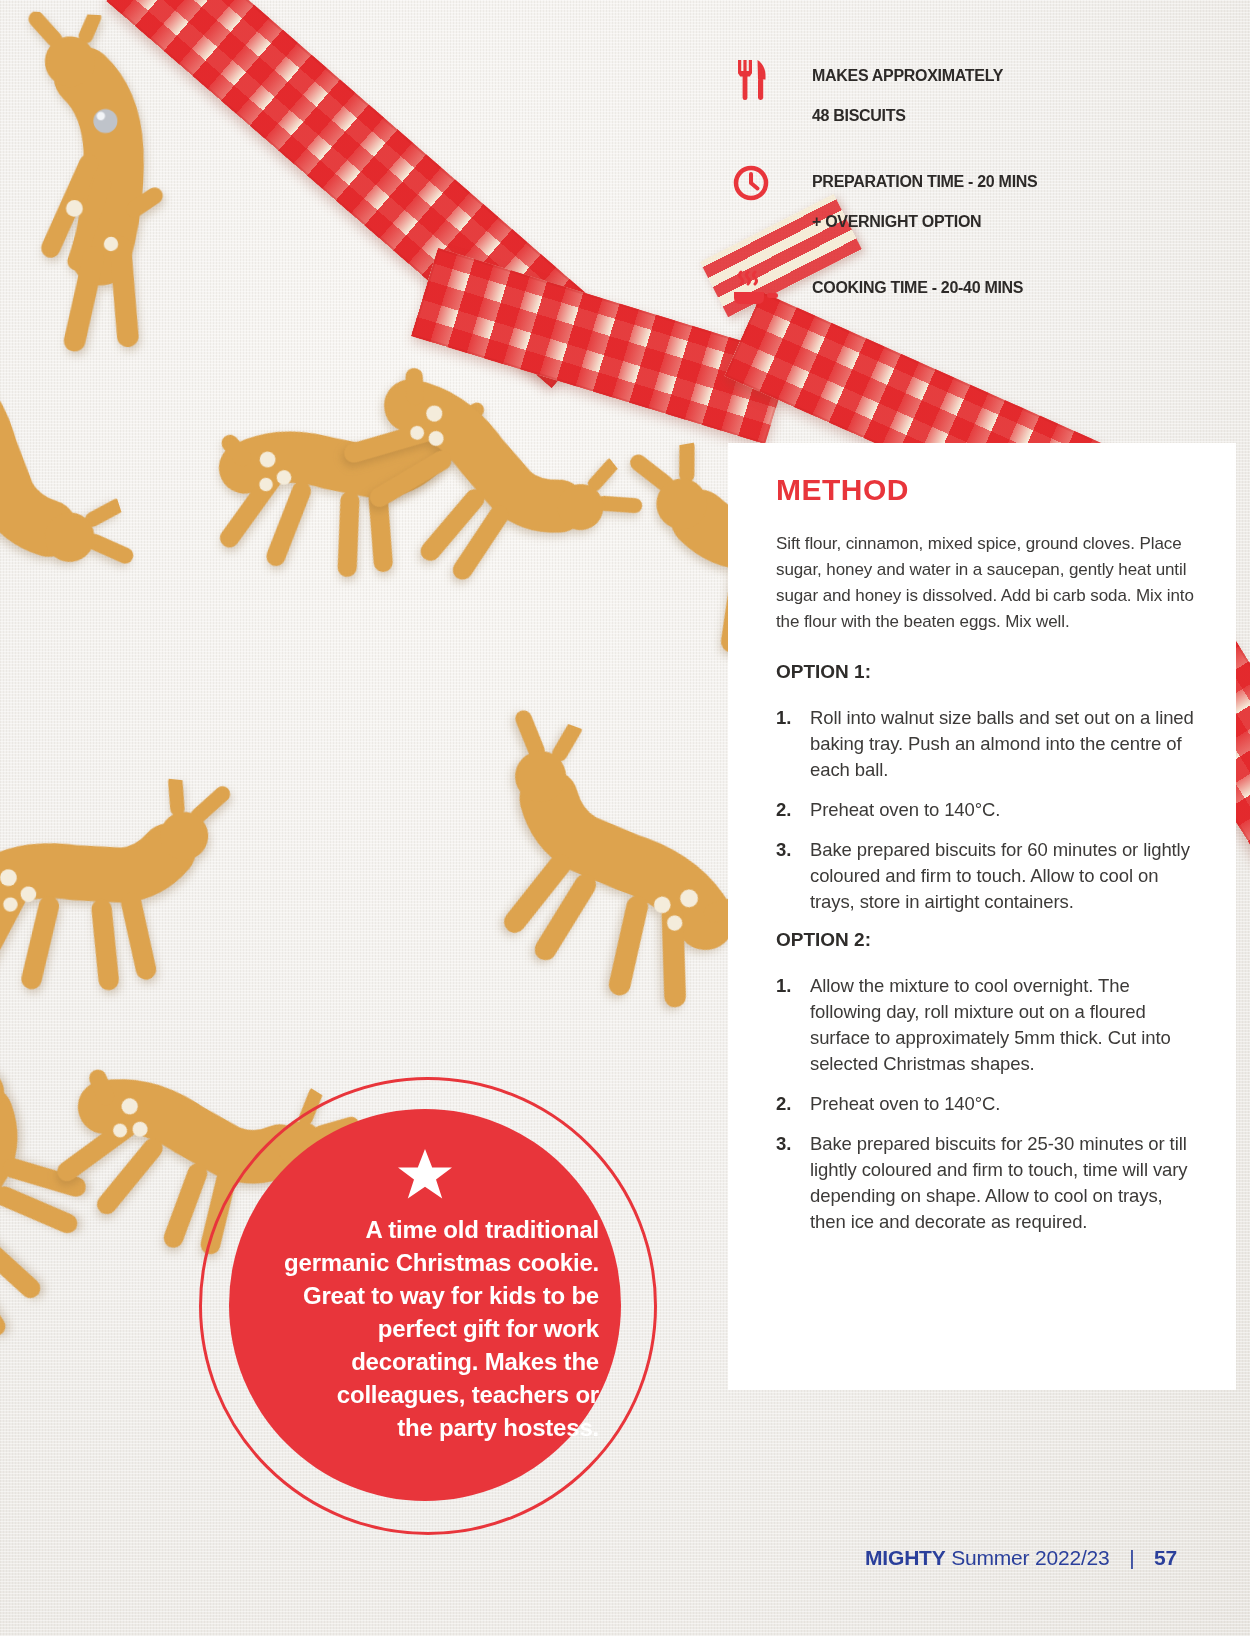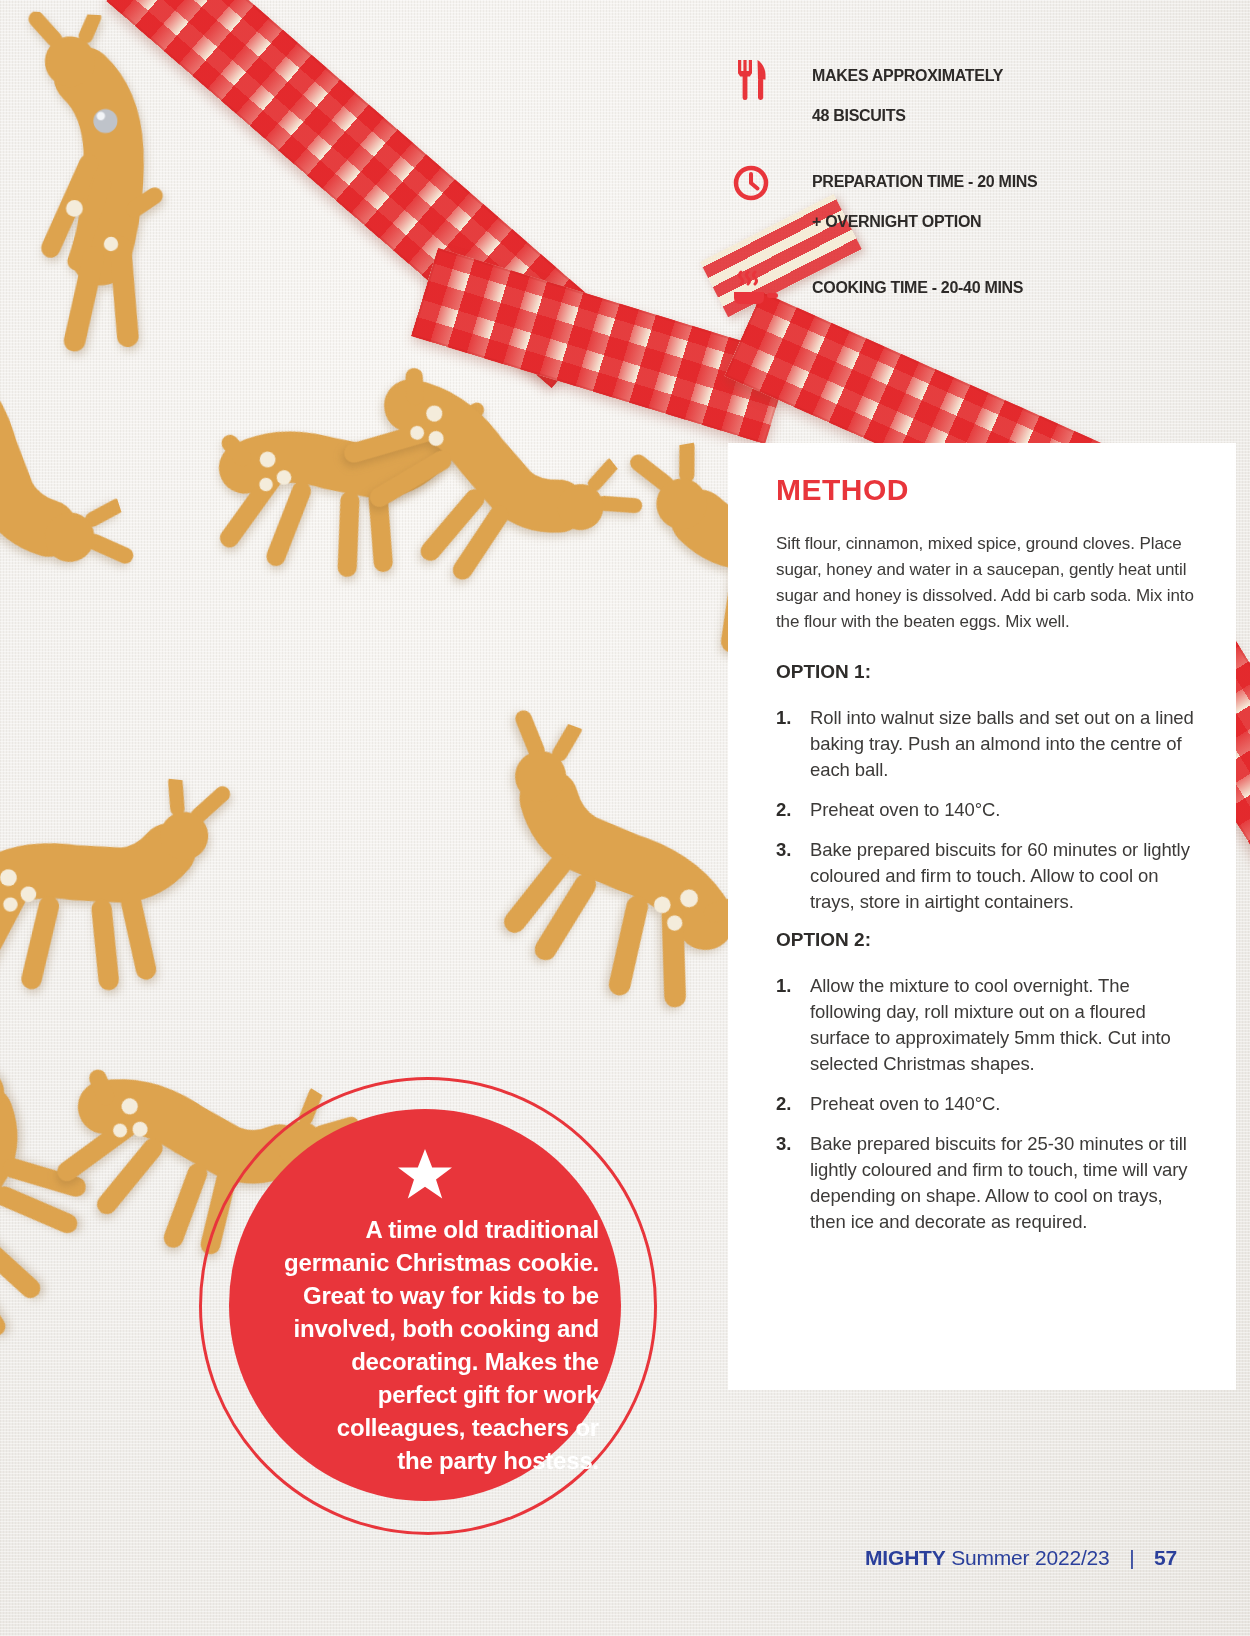--- a/index.html
+++ b/index.html
@@ -257,23 +257,22 @@
 
   <div class="badge-ring"></div>
   <div class="badge">
     <svg class="star" width="58" height="56" viewBox="0 0 58 56">
       <polygon points="29,2 36.2,20.6 56,20.6 40,32.4 46.2,51.5 29,39.8 11.8,51.5 18,32.4 2,20.6 21.8,20.6" fill="#ffffff"></polygon>
     </svg>
     <div class="blurb">
       <div>A time old traditional</div>
       <div>germanic Christmas cookie.</div>
       <div>Great to way for kids to be</div>
-      <div>involved, both cooking and</div>
+      <div>perfect gift for work</div>
       <div>decorating. Makes the</div>
-      <div>perfect gift for work</div>
       <div>colleagues, teachers or</div>
       <div>the party hostess.</div>
     </div>
   </div>
 
   <div class="footer">
     <span class="mag">MIGHTY</span>
     <span class="issue">Summer 2022/23</span>
     <span class="sep">|</span>
     <span class="pagenum">57</span>

